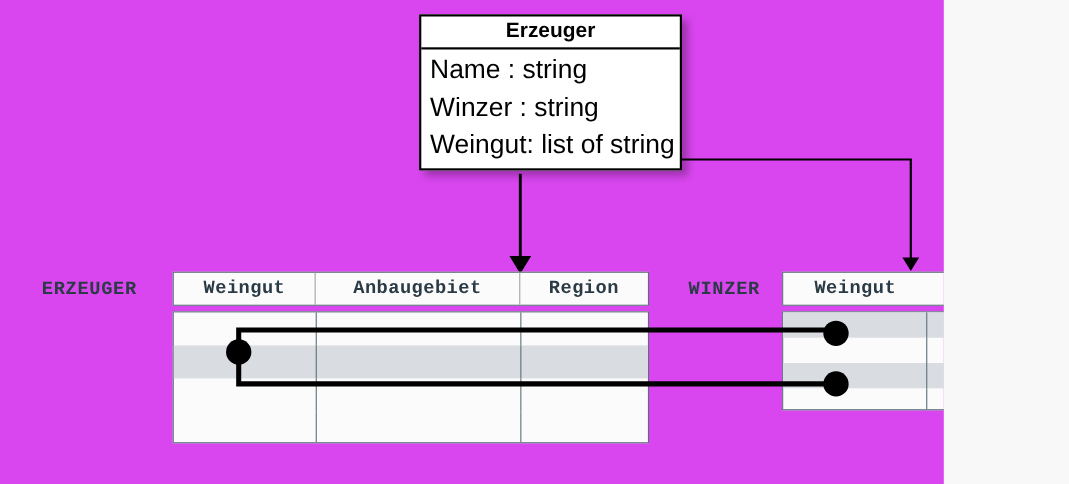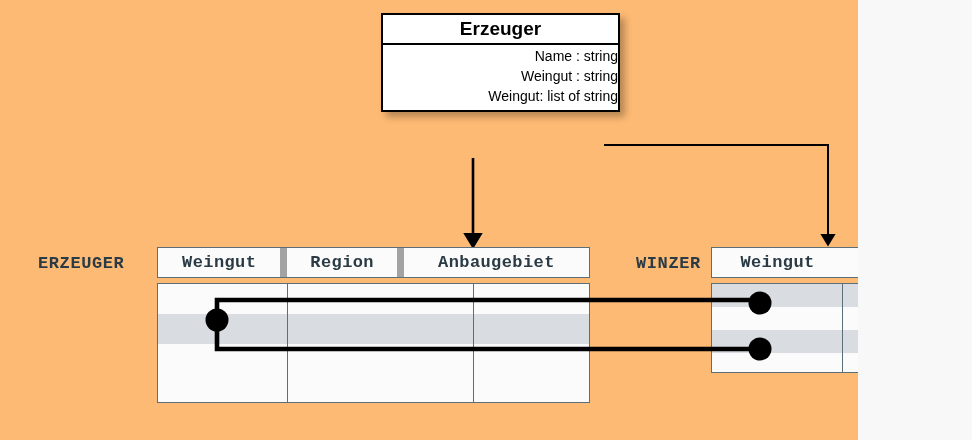--- a/index.html
+++ b/index.html
@@ -4,21 +4,21 @@
 <style>
   html, body {
     margin: 0;
     padding: 0;
     background: #f8f8f8;
   }
   #canvas {
     position: relative;
     width: 858px;
     height: 440px;
-    background: #fdba74;
+    background: #d946ef;
     overflow: hidden;
     font-family: "Liberation Sans", sans-serif;
   }
 
   
   .uml-box {
     position: absolute;
     left: 381px;
     top: 13px;
     width: 239px;
@@ -35,27 +35,26 @@
     color: #000000;
     padding: 3px 0 4px 0;
     border-bottom: 2px solid #000000;
     font-family: "Liberation Sans", sans-serif;
     line-height: 1.12;
   }
   .uml-attrs {
     padding: 2px 0 3px 0;
   }
   .uml-attr {
-    font-size: 14px;
+    font-size: 24px;
     color: #000000;
     padding: 0 0 0 8px;
     line-height: 1.42;
     white-space: nowrap;
     font-family: "Liberation Sans", sans-serif;
-    text-align: right;
   }
 
   
   .table-label {
     position: absolute;
     font-family: "Liberation Mono", "DejaVu Sans Mono", monospace;
     font-weight: bold;
     font-size: 17px;
     letter-spacing: 0.6px;
     color: #2a3b45;
@@ -72,21 +71,21 @@
   }
   .tbl-header .cell {
     font-family: "Liberation Mono", "DejaVu Sans Mono", monospace;
     font-weight: bold;
     font-size: 17px;
     letter-spacing: 0.4px;
     color: #2a3b45;
     display: flex;
     align-items: center;
     justify-content: center;
-    border-right: 7px solid #a3a3a3;
+    border-right: 1px solid #a3a3a3;
     box-sizing: border-box;
     height: 100%;
   }
   .tbl-header .cell:last-child { border-right: none; }
 
   .tbl-body {
     position: absolute;
     border: 1px solid #5c6f79;
     box-sizing: border-box;
     background: #fbfbfb;
@@ -127,43 +126,43 @@
 </style>
 </head>
 <body>
 
 <div id="canvas">
 
   <div class="uml-box">
     <div class="uml-title">Erzeuger</div>
     <div class="uml-attrs">
       <div class="uml-attr">Name : string</div>
-      <div class="uml-attr">Weingut : string</div>
+      <div class="uml-attr">Winzer : string</div>
       <div class="uml-attr">Weingut: list of string</div>
     </div>
   </div>
 
   <svg id="arrows" viewBox="0 0 972 440">
     <defs>
       <marker id="arrowhead" markerWidth="9" markerHeight="9" refX="2.0" refY="4.0" orient="auto" markerUnits="strokeWidth">
         <path d="M0,0.2 L0,7.8 L6.2,4.0 z" fill="#000000"></path>
       </marker>
     </defs>
 
     <path d="M473,158 L473,238" stroke="#000000" stroke-width="2.6" fill="none" marker-end="url(#arrowhead)"></path>
 
     <path d="M604,145 L828,145 L828,238" stroke="#000000" stroke-width="2.0" fill="none" marker-end="url(#arrowhead)"></path>
   </svg>
 
   <div class="table-label" style="left:38px; top:255px;">ERZEUGER</div>
 
   <div class="tbl-header" style="left:157px; top:247px; width:433px; height:31px;">
     <div class="cell" style="width:130px;">Weingut</div>
+    <div class="cell" style="width:186px;">Anbaugebiet</div>
     <div class="cell" style="width:117px;">Region</div>
-    <div class="cell" style="width:186px;">Anbaugebiet</div>
   </div>
 
   <div class="tbl-body" style="left:157px; top:283px; width:433px; height:120px;">
     <div class="tbl-row" style="height:30px;">
       <div class="cell" style="width:130px;"></div>
       <div class="cell" style="width:186px;"></div>
       <div class="cell" style="width:115px;"></div>
     </div>
     <div class="tbl-row shaded" style="height:30px;">
       <div class="cell" style="width:130px;"></div>
@@ -175,21 +174,21 @@
       <div class="cell" style="width:186px;"></div>
       <div class="cell" style="width:115px;"></div>
     </div>
     <div class="tbl-row" style="height:28px;">
       <div class="cell" style="width:130px;"></div>
       <div class="cell" style="width:186px;"></div>
       <div class="cell" style="width:115px;"></div>
     </div>
   </div>
 
-  <div class="table-label" style="left:626px; top:255px;margin-left:10px;">WINZER</div>
+  <div class="table-label" style="left:626px; top:255px;">WINZER</div>
 
   <div class="tbl-header" style="left:711px; top:247px; width:218px; height:31px;">
     <div class="cell" style="width:131px;">Weingut</div>
   </div>
 
   <div class="tbl-body" style="left:711px; top:283px; width:218px; height:90px;">
     <div class="tbl-row shaded" style="height:23px;">
       <div class="cell" style="width:131px;"></div>
       <div class="cell" style="width:85px;"></div>
     </div>

